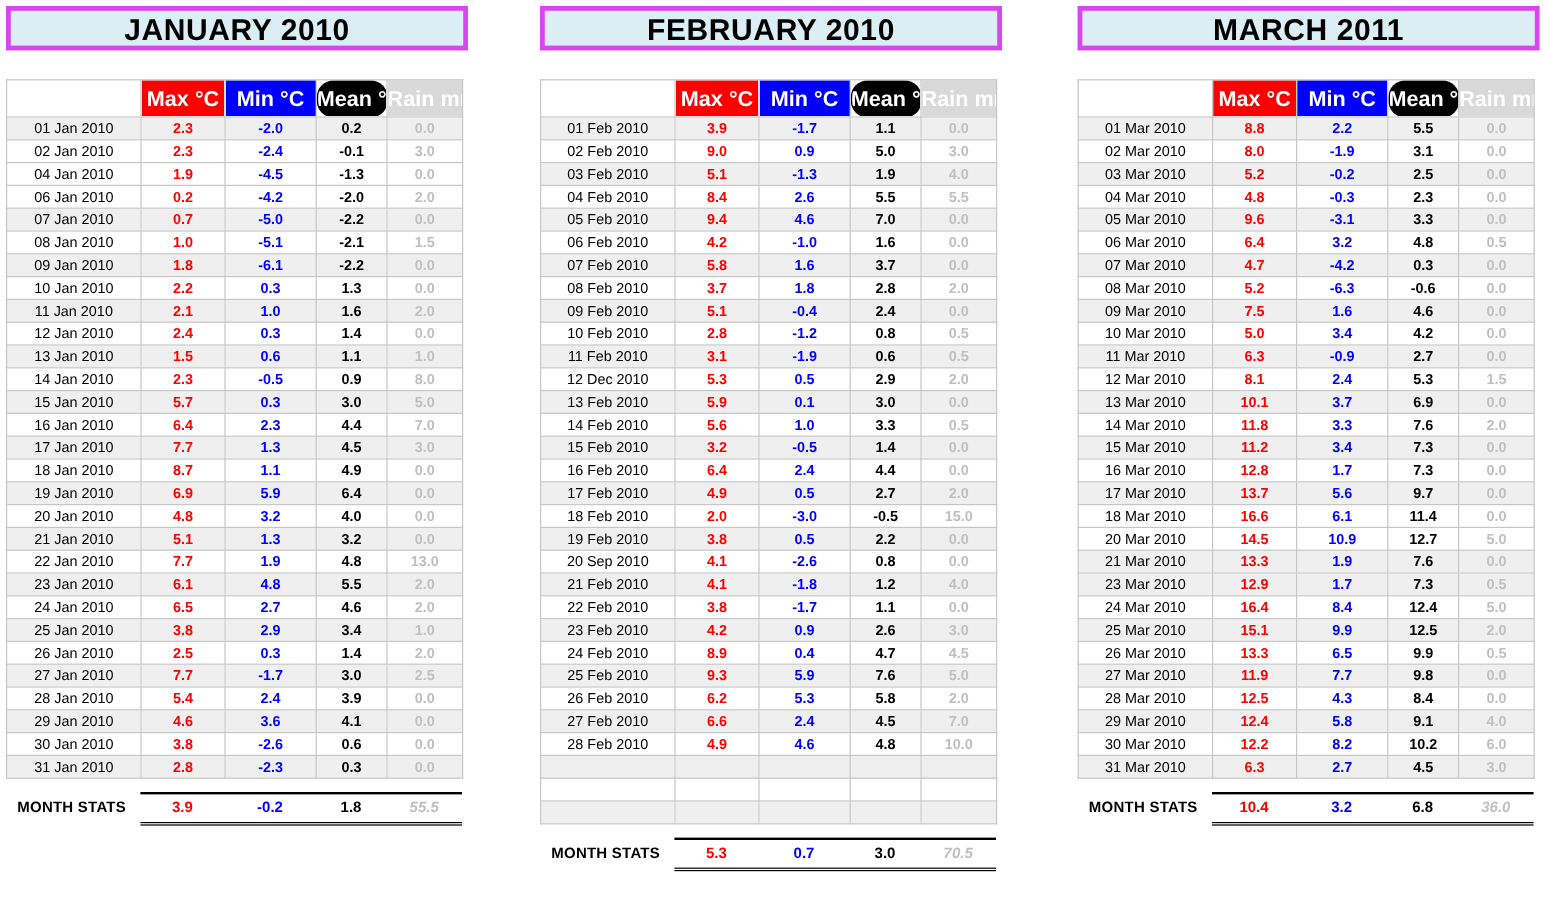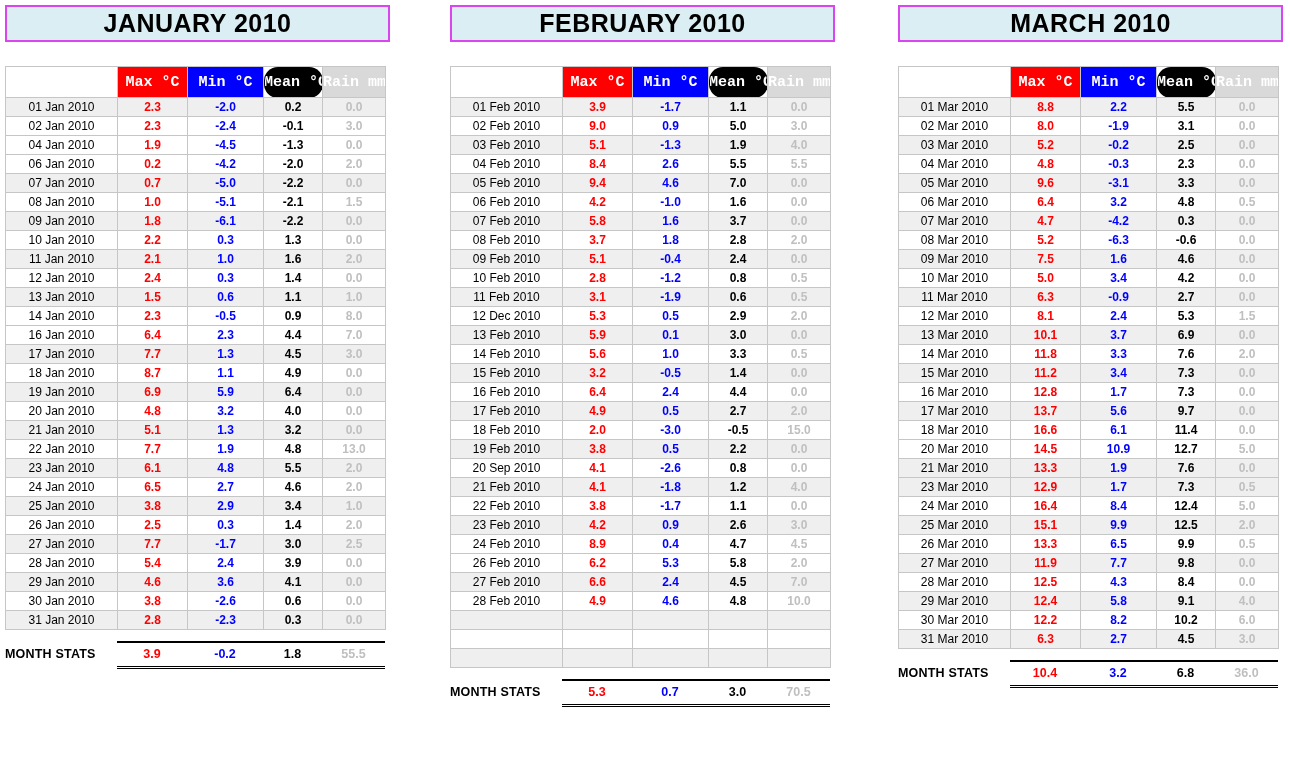--- a/index.html
+++ b/index.html
@@ -21,21 +21,21 @@
   }
   .board { position: relative; width: 1290px; height: 761px; overflow: hidden; }
 
   .panel { position: absolute; top: 5px; width: 385px; }
   .panel.p0 { left: 5px; }
   .panel.p1 { left: 450px; }
   .panel.p2 { left: 898px; }
 
   .title-box {
     height: 37px;
-    border: 2px solid #d946ef;
+    border: 4px solid #d946ef;
     background: var(--title-bg);
     text-align: center;
     font-weight: bold;
     font-size: 25px;
     line-height: 33px;
     letter-spacing: 0.5px;
   }
 
   table.wx {
     border-collapse: collapse;
@@ -45,59 +45,59 @@
   }
   table.wx th, table.wx td {
     border: 1px solid var(--grid-border);
     text-align: center;
     padding: 0;
     white-space: nowrap;
     overflow: hidden;
   }
   table.wx th {
     height: 31px;
-    font-size: 15px;
+    font-size: 18px;
     font-weight: bold;
     color: #fff;
-    font-family: Liberation Mono, monospace;
   }
   th.h-date { background: #ffffff; color: #000; font-weight: normal; }
   th.h-max  { background: var(--max-color); }
   th.h-min  { background: var(--min-color); }
   th.h-mean { background: var(--mean-color); border-radius: 14px; }
   th.h-rain { background: var(--rain-header-bg); }
 
   table.wx td { height: 19px; font-size: 12px; background: #ffffff; }
   tr.alt td { background: var(--alt-row-bg); }
   td.date { color: #000; font-weight: normal; }
   td.max  { color: var(--max-color);  font-weight: bold; }
   td.min  { color: var(--min-color);  font-weight: bold; }
   td.mean { color: var(--mean-color); font-weight: bold; }
   td.rain { color: var(--rain-color); font-weight: bold; }
 
   .stats { display: flex; margin-top: 11px; align-items: stretch; }
   .stats-label {
     width: 112px;
+    text-align: right;
     padding-right: 12px;
     font-weight: bold;
     font-size: 12.5px;
     line-height: 26px;
     letter-spacing: 0.2px;
   }
   .stats-vals {
     display: flex;
     border-top: 2px solid #000;
     border-bottom: 3px double #000;
     padding: 2px 0 3px 0;
   }
   .sv { text-align: center; font-weight: bold; font-size: 12.5px; line-height: 18px; }
   .sv.max  { width: 70px; color: var(--max-color); }
   .sv.min  { width: 76px; color: var(--min-color); }
   .sv.mean { width: 59px; color: var(--mean-color); }
-  .sv.rain { width: 63px; color: var(--rain-color); }
+  .sv.rain { width: 63px; color: var(--rain-color); font-style: italic; }
 </style>
 </head>
 <body>
 
 <div class="board">
 
   <section class="panel p0">
     <div class="title-box">JANUARY 2010</div>
     <table class="wx">
       <colgroup>
@@ -194,20 +194,27 @@
             <td class="mean">1.1</td>
             <td class="rain">1.0</td>
           </tr>
           <tr>
             <td class="date">14 Jan 2010</td>
             <td class="max">2.3</td>
             <td class="min">-0.5</td>
             <td class="mean">0.9</td>
             <td class="rain">8.0</td>
           </tr>
+          <tr class="alt">
+            <td class="date">15 Jan 2010</td>
+            <td class="max">5.7</td>
+            <td class="min">0.3</td>
+            <td class="mean">3.0</td>
+            <td class="rain">5.0</td>
+          </tr>
           <tr>
             <td class="date">16 Jan 2010</td>
             <td class="max">6.4</td>
             <td class="min">2.3</td>
             <td class="mean">4.4</td>
             <td class="rain">7.0</td>
           </tr>
           <tr class="alt">
             <td class="date">17 Jan 2010</td>
             <td class="max">7.7</td>
@@ -507,20 +514,27 @@
             <td class="mean">2.6</td>
             <td class="rain">3.0</td>
           </tr>
           <tr>
             <td class="date">24 Feb 2010</td>
             <td class="max">8.9</td>
             <td class="min">0.4</td>
             <td class="mean">4.7</td>
             <td class="rain">4.5</td>
           </tr>
+          <tr class="alt">
+            <td class="date">25 Feb 2010</td>
+            <td class="max">9.3</td>
+            <td class="min">5.9</td>
+            <td class="mean">7.6</td>
+            <td class="rain">5.0</td>
+          </tr>
           <tr>
             <td class="date">26 Feb 2010</td>
             <td class="max">6.2</td>
             <td class="min">5.3</td>
             <td class="mean">5.8</td>
             <td class="rain">2.0</td>
           </tr>
           <tr class="alt">
             <td class="date">27 Feb 2010</td>
             <td class="max">6.6</td>
@@ -563,21 +577,21 @@
       <div class="stats-vals">
         <div class="sv max">5.3</div>
         <div class="sv min">0.7</div>
         <div class="sv mean">3.0</div>
         <div class="sv rain">70.5</div>
       </div>
     </div>
   </section>
 
   <section class="panel p2">
-    <div class="title-box">MARCH 2010</div>
+    <div class="title-box">MARCH 2011</div>
     <table class="wx">
       <colgroup>
         <col style="width:112px">
           <col style="width:70px">
           <col style="width:76px">
           <col style="width:59px">
           <col style="width:63px">
       </colgroup>
       <thead>
         <tr>

